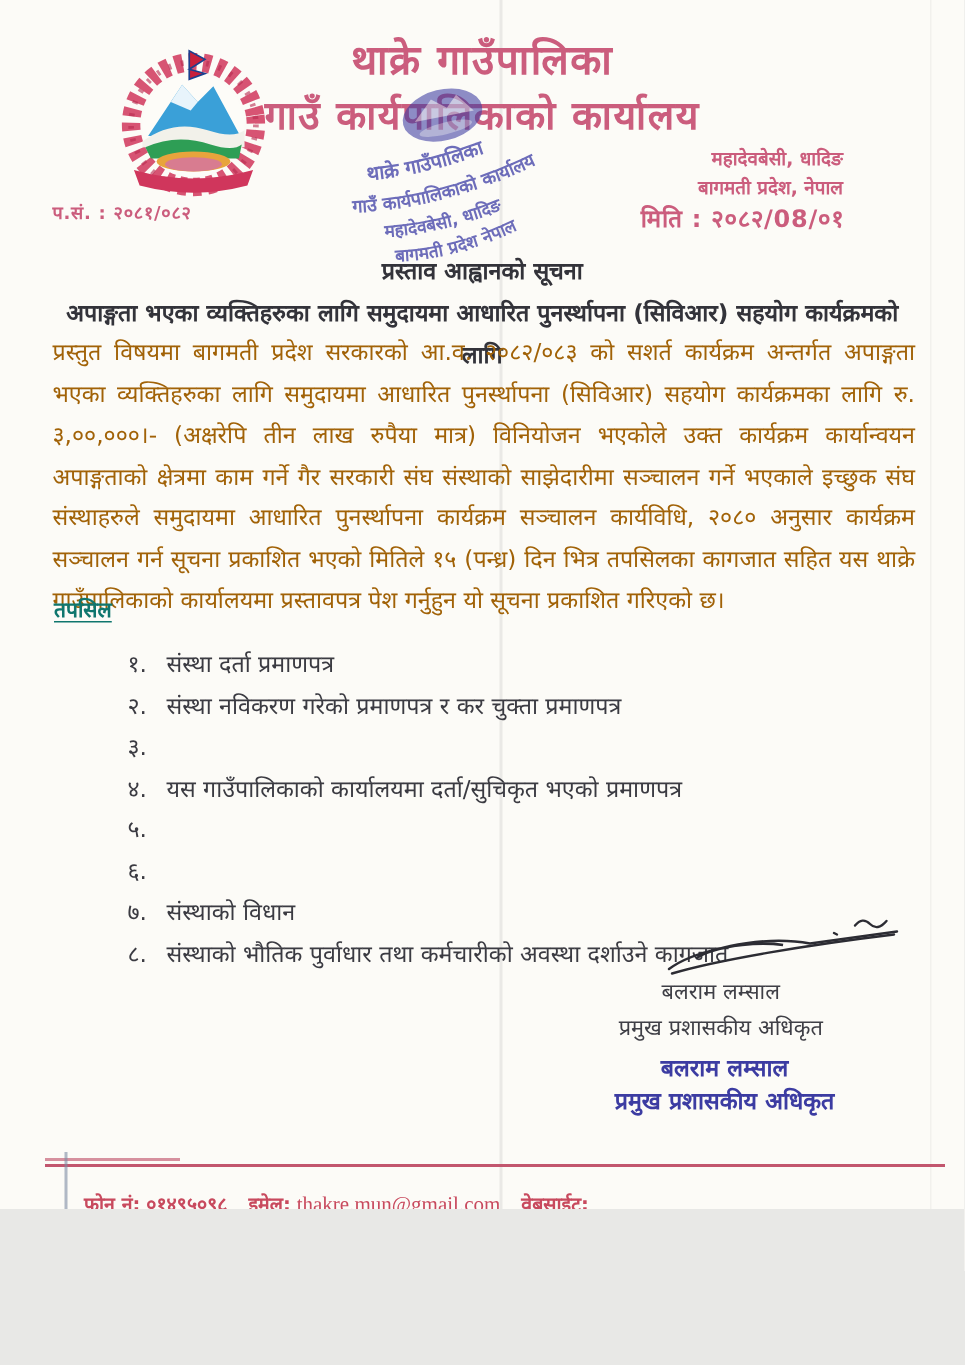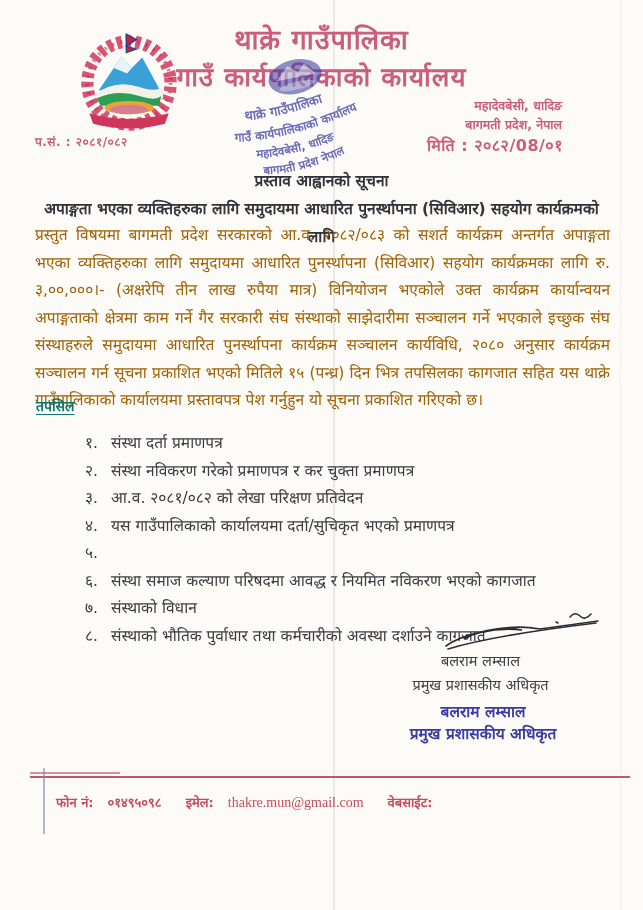--- a/index.html
+++ b/index.html
@@ -1,19 +1,19 @@
 <!DOCTYPE html>
 <html><head>
 <meta charset="utf-8">
 <style>
   * { margin:0; padding:0; box-sizing:border-box; }
   html,body { background:#e8e8e6; }
   body { font-family:"DejaVu Sans", sans-serif; }
   .page {
-    position:relative; width:643px; height:910px; margin:0 auto;
+    position:relative; width:643px; height:806px; margin:0 auto;
     background:#fcfbf7; overflow:hidden; color:#3b3b42;
   }
   
   .fold-line { position:absolute; left:333px; top:0; width:2px; height:100%;
     background:rgba(125,125,130,.14); }
   .fold-line-right { position:absolute; left:620px; top:0; width:1px; height:100%;
     background:rgba(125,125,130,.08); }
 
   
   .muni-name { position:absolute; left:0; top:20px; width:100%; text-align:center;
@@ -53,21 +53,21 @@
     font-size:15.5px; font-weight:bold; color:#3c3ca2; }
 
   
   .footer-rule { position:absolute; left:30px; top:776px; width:600px; height:2px;
     background:#c2566e; }
   .footer-rule2 { position:absolute; left:30px; top:772px; width:90px; height:2px;
     background:#c2566e; opacity:.65; }
   .footer-vline { position:absolute; left:43px; top:768px; width:2px; height:66px;
     background:#7d8ca3; opacity:.6; }
   .footer-text { position:absolute; left:56px; top:793px; width:560px;
-    font-size:13px; color:#c84a5e; display:flex; gap:24px; align-items:baseline; }
+    font-size:13px; color:#c84a5e; display:flex; gap:14px; align-items:baseline; }
   .footer-text .lbl { font-weight:bold; }
   .footer-text .val { font-family:"Liberation Serif", serif; font-size:14px; }
   .pink { color:#cb5d7d; }
 </style>
 </head>
 <body>
 
 <div class="page">
 
   <div class="fold-line"></div>
@@ -146,32 +146,30 @@
     <div class="sched-item">
       <span class="num">१.</span>
       <span>संस्था दर्ता प्रमाणपत्र</span>
     </div>
     <div class="sched-item">
       <span class="num">२.</span>
       <span>संस्था नविकरण गरेको प्रमाणपत्र र कर चुक्ता प्रमाणपत्र</span>
     </div>
     <div class="sched-item">
       <span class="num">३.</span>
-      <span>आ.व. २०८१/०८२ को लेखा परिक्षण प्रतिवेदन</span>
     </div>
     <div class="sched-item">
       <span class="num">४.</span>
       <span>यस गाउँपालिकाको कार्यालयमा दर्ता/सुचिकृत भएको प्रमाणपत्र</span>
     </div>
     <div class="sched-item">
       <span class="num">५.</span>
     </div>
     <div class="sched-item">
       <span class="num">६.</span>
-      <span>संस्था समाज कल्याण परिषदमा आवद्ध र नियमित नविकरण भएको कागजात</span>
     </div>
     <div class="sched-item">
       <span class="num">७.</span>
       <span>संस्थाको विधान</span>
     </div>
     <div class="sched-item">
       <span class="num">८.</span>
       <span>संस्थाको भौतिक पुर्वाधार तथा कर्मचारीको अवस्था दर्शाउने कागजात</span>
     </div>
   </div>

